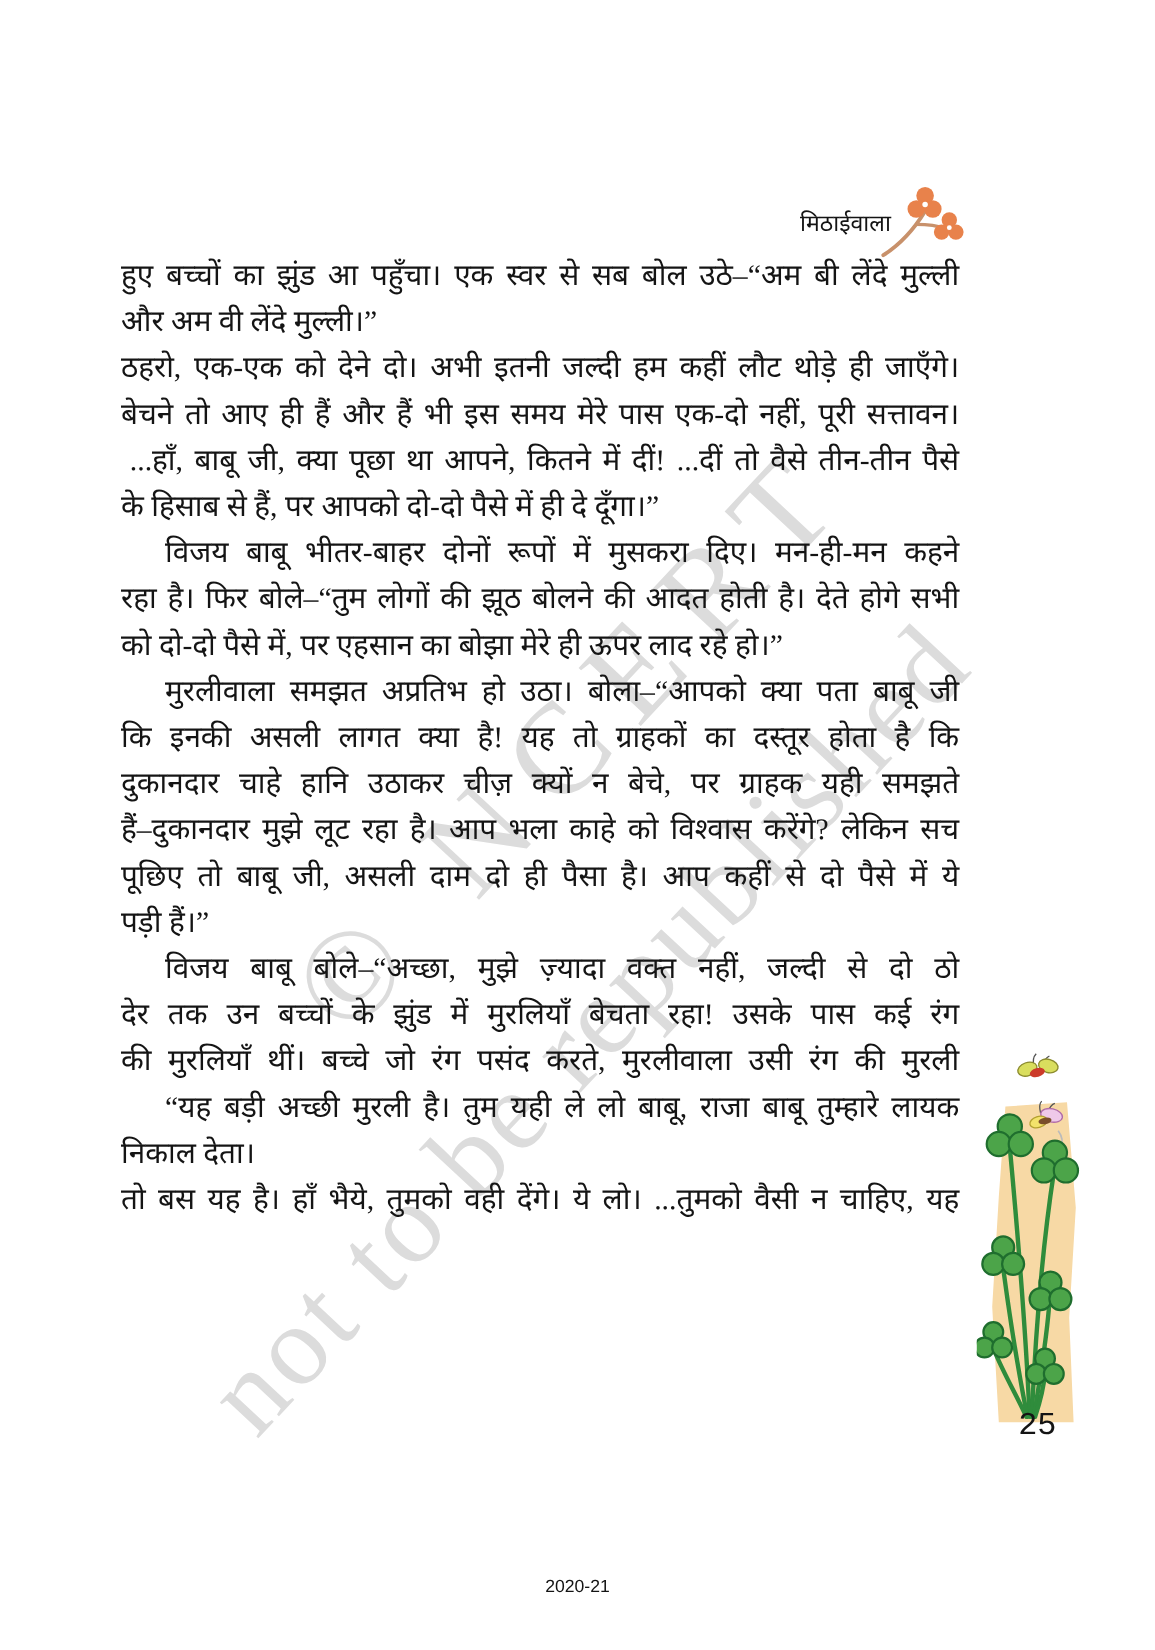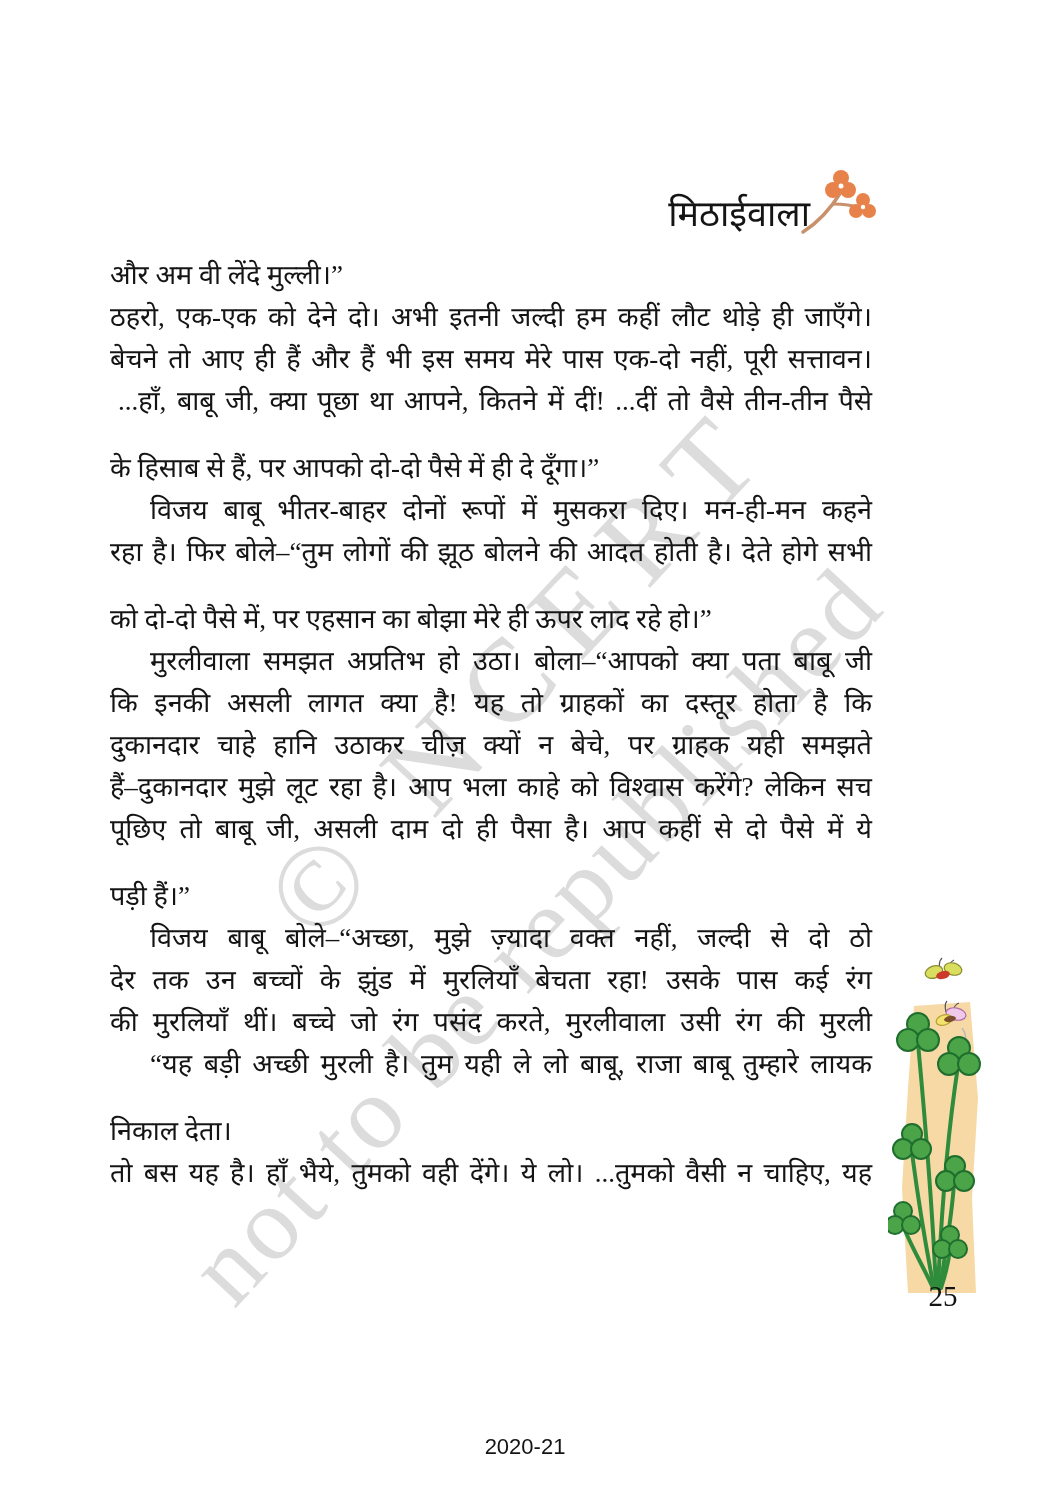--- a/index.html
+++ b/index.html
@@ -21,45 +21,45 @@
     transform:translate(-50%,-50%) rotate(-47deg);
   }
   .wm2{
     left:535px;top:935px;font-size:104px;letter-spacing:4px;
     transform:translate(-50%,-50%) rotate(-47deg);
   }
 
   
   .chapter-title{
     position:absolute;left:110px;top:188px;width:700px;
-    text-align:right;font-size:36px;z-index:3;
+    text-align:right;font-size:21px;z-index:3;
   }
   .sprig{position:absolute;left:797px;top:166px;z-index:3;}
 
   
   .story{
     position:absolute;left:110px;top:229px;width:762px;z-index:2;
     font-size:27px;line-height:42px;
   }
   .line{text-align:justify;text-align-last:justify;height:42px;}
-  .line.end{text-align-last:left;margin-top:25px;}
+  .line.end{text-align-last:left;}
   .line.ind{text-indent:40px;}
   .line.dots{text-indent:8px;}
 
   
   .plant{position:absolute;left:888px;top:948px;z-index:2;}
 
   .pagenum{
     position:absolute;left:908px;top:1280px;width:70px;text-align:center;
-    font-size:29px;z-index:3;
+    font-size:29px;z-index:3;font-family:Liberation Mono, monospace;
   }
   .footer{
     position:absolute;left:0;top:1434px;width:1050px;text-align:center;
     font-family:"Liberation Sans","DejaVu Sans",sans-serif;
-    font-size:22px;z-index:3;
+    font-size:16px;z-index:3;
   }
 </style>
 </head>
 <body>
 
 <div class="page">
 
   <div class="watermark wm1">© NCERT</div>
   <div class="watermark wm2">not to be republished</div>
 
@@ -74,20 +74,21 @@
         <circle cx="51" cy="24" r="8"></circle>
       <circle cx="66" cy="34" r="7"></circle>
         <circle cx="59" cy="45" r="7"></circle>
         <circle cx="72" cy="45" r="7"></circle>
     </g>
     <circle cx="44" cy="20" r="2.5" fill="#ffffff"></circle>
     <circle cx="66" cy="41" r="2.2" fill="#ffffff"></circle>
   </svg>
 
   <div class="story">
+    <div class="line">हुए बच्चों का झुंड आ पहुँचा। एक स्वर से सब बोल उठे–“अम बी लेंदे मुल्ली</div>
     <div class="line end">और अम वी लेंदे मुल्ली।”</div>
     <div class="line">ठहरो, एक-एक को देने दो। अभी इतनी जल्दी हम कहीं लौट थोड़े ही जाएँगे।</div>
     <div class="line">बेचने तो आए ही हैं और हैं भी इस समय मेरे पास एक-दो नहीं, पूरी सत्तावन।</div>
     <div class="line dots">...हाँ, बाबू जी, क्या पूछा था आपने, कितने में दीं! ...दीं तो वैसे तीन-तीन पैसे</div>
     <div class="line end">के हिसाब से हैं, पर आपको दो-दो पैसे में ही दे दूँगा।”</div>
     <div class="line ind">विजय बाबू भीतर-बाहर दोनों रूपों में मुसकरा दिए। मन-ही-मन कहने</div>
     <div class="line">रहा है। फिर बोले–“तुम लोगों की झूठ बोलने की आदत होती है। देते होगे सभी</div>
     <div class="line end">को दो-दो पैसे में, पर एहसान का बोझा मेरे ही ऊपर लाद रहे हो।”</div>
     <div class="line ind">मुरलीवाला समझत अप्रतिभ हो उठा। बोला–“आपको क्या पता बाबू जी</div>
     <div class="line">कि इनकी असली लागत क्या है! यह तो ग्राहकों का दस्तूर होता है कि</div>

